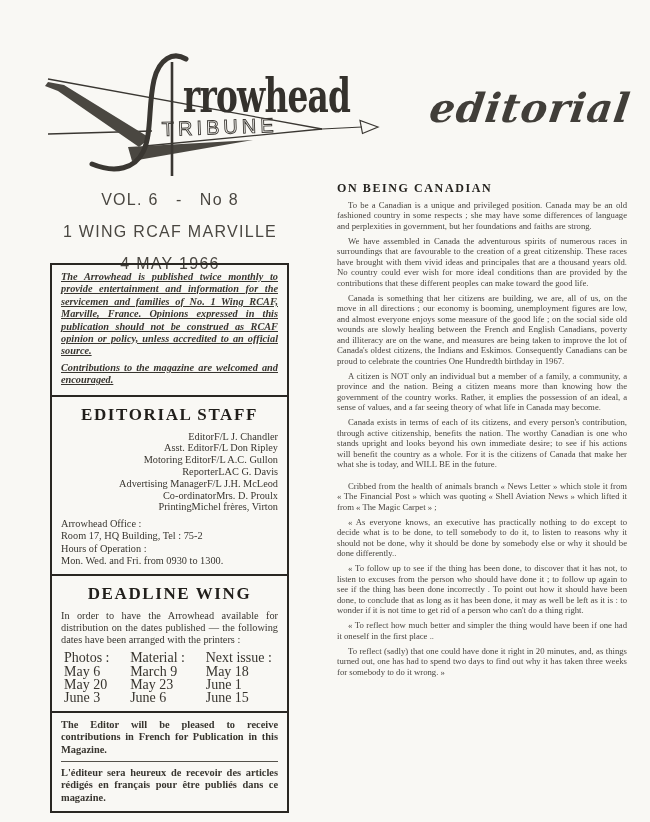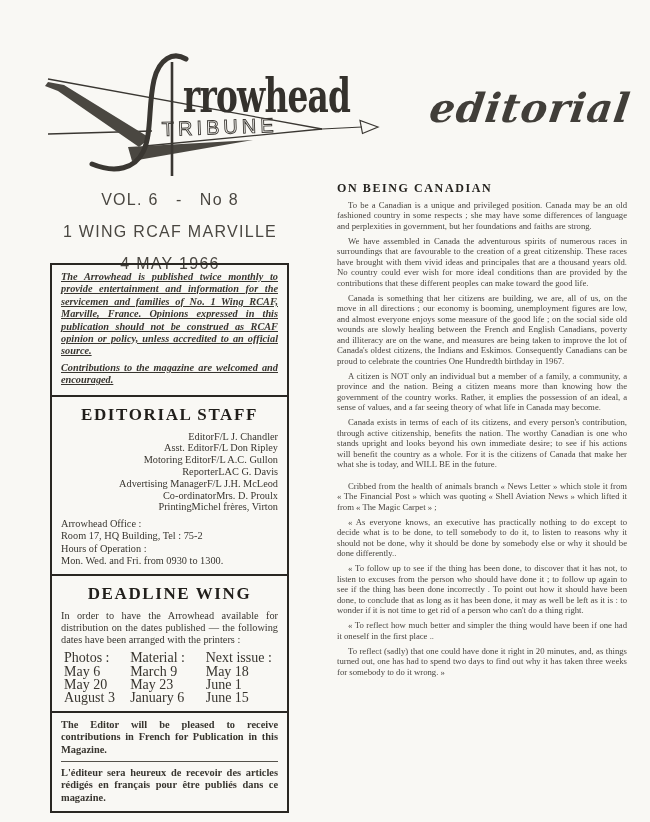--- a/index.html
+++ b/index.html
@@ -147,22 +147,22 @@
     <div class="deadline-table">
       <span class="hd">Photos :</span>
       <span class="hd">Material :</span>
       <span class="hd">Next issue :</span>
       <span>May 6</span>
       <span>March 9</span>
       <span>May 18</span>
       <span>May 20</span>
       <span>May 23</span>
       <span>June 1</span>
-      <span>August 3</span>
-      <span>January 6</span>
+      <span>June 3</span>
+      <span>June 6</span>
       <span>June 15</span>
     </div>
   </div>
 
   <div class="box-section notes">
     <div>The Editor will be pleased to receive contributions in French for Publication in this Magazine.</div>
     <div class="fr">L'éditeur sera heureux de recevoir des articles rédigés en français pour être publiés dans ce magazine.</div>
   </div>
 
 </div>

